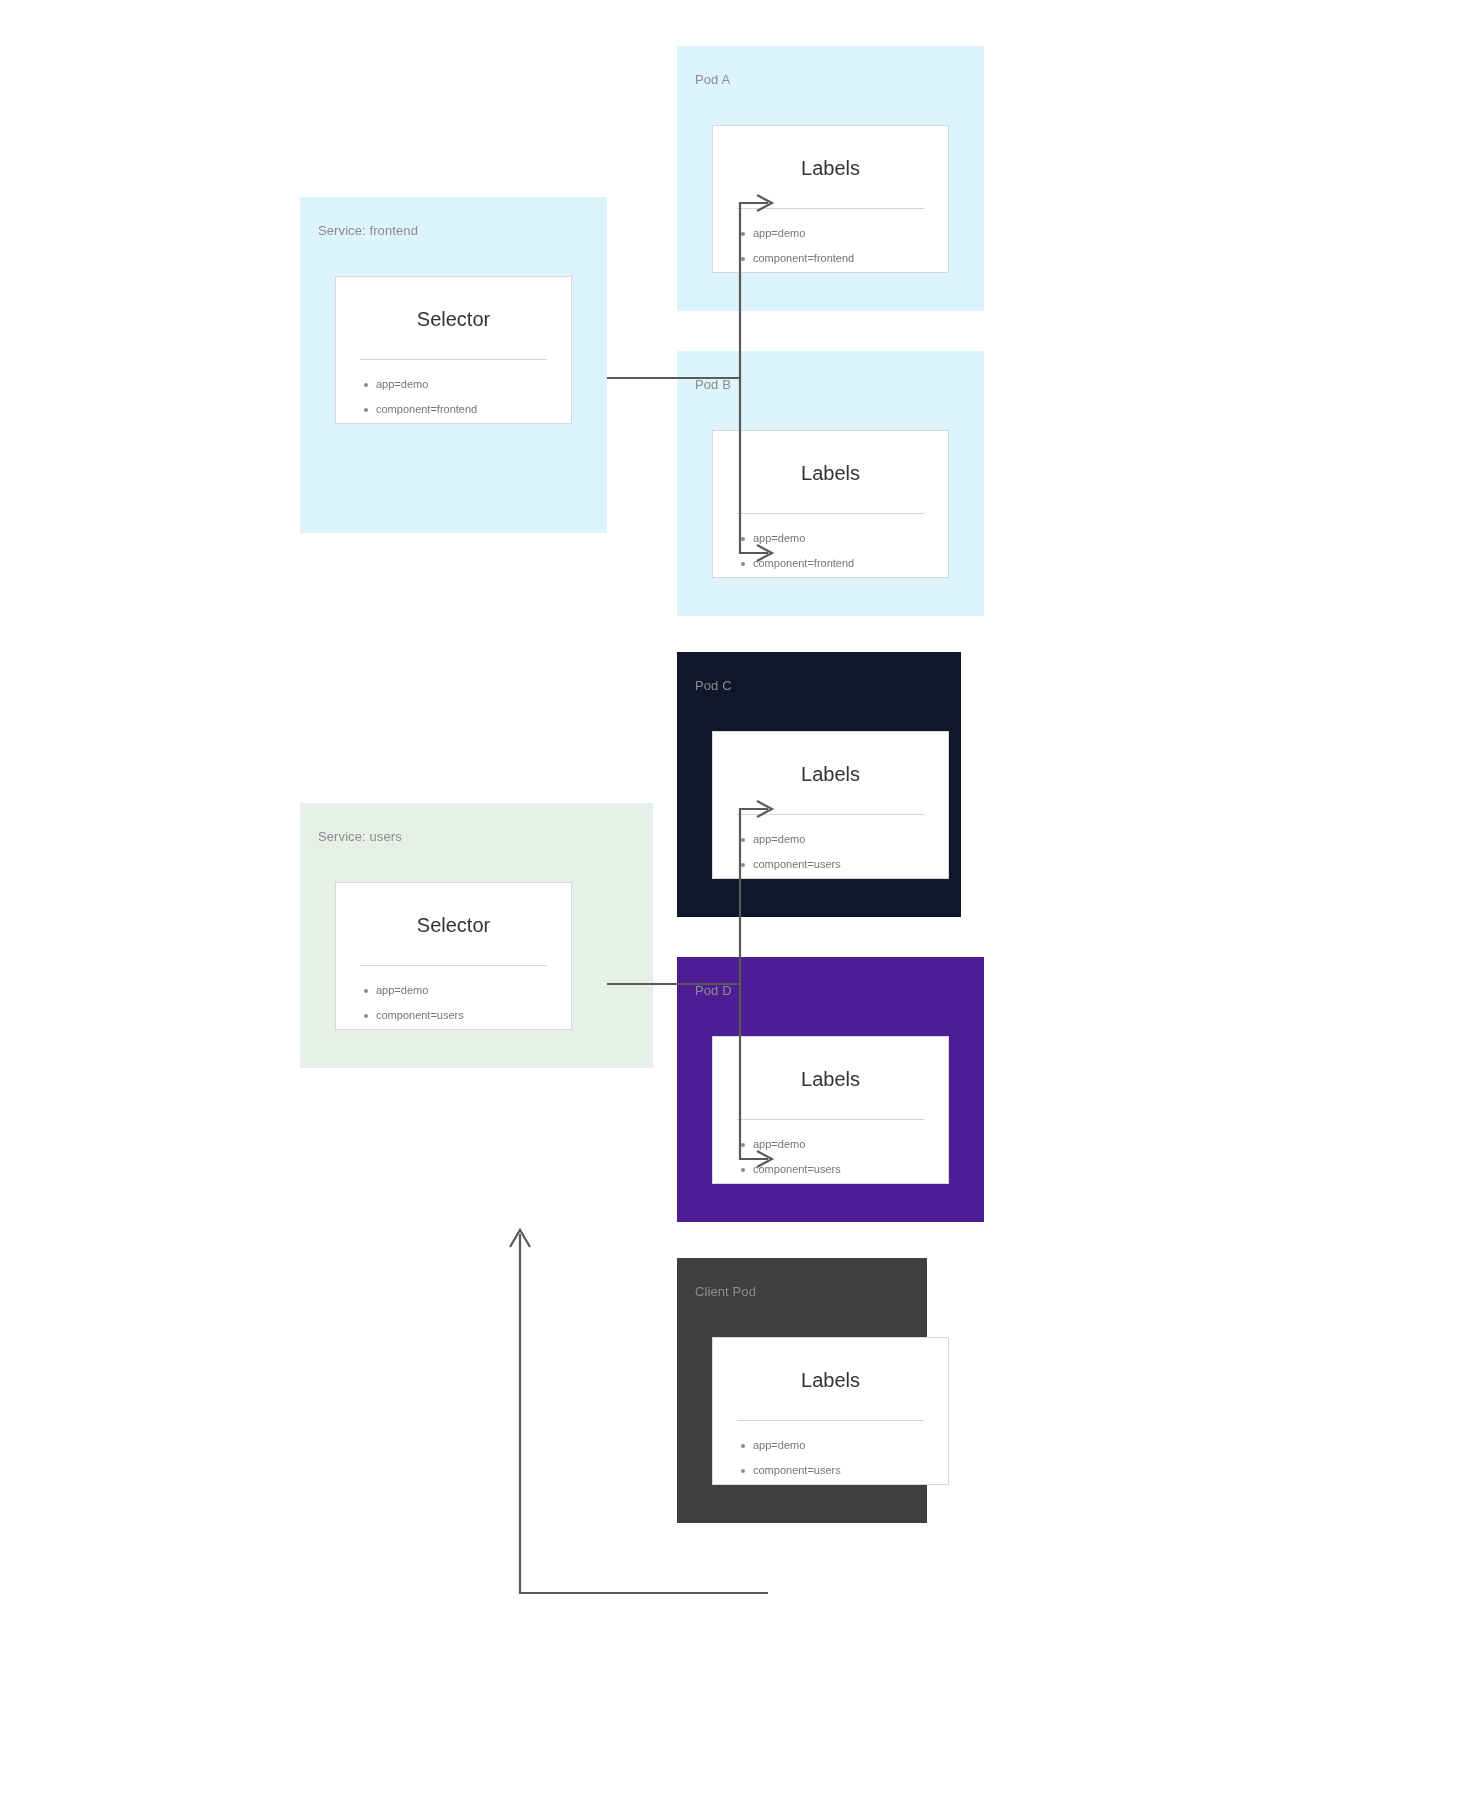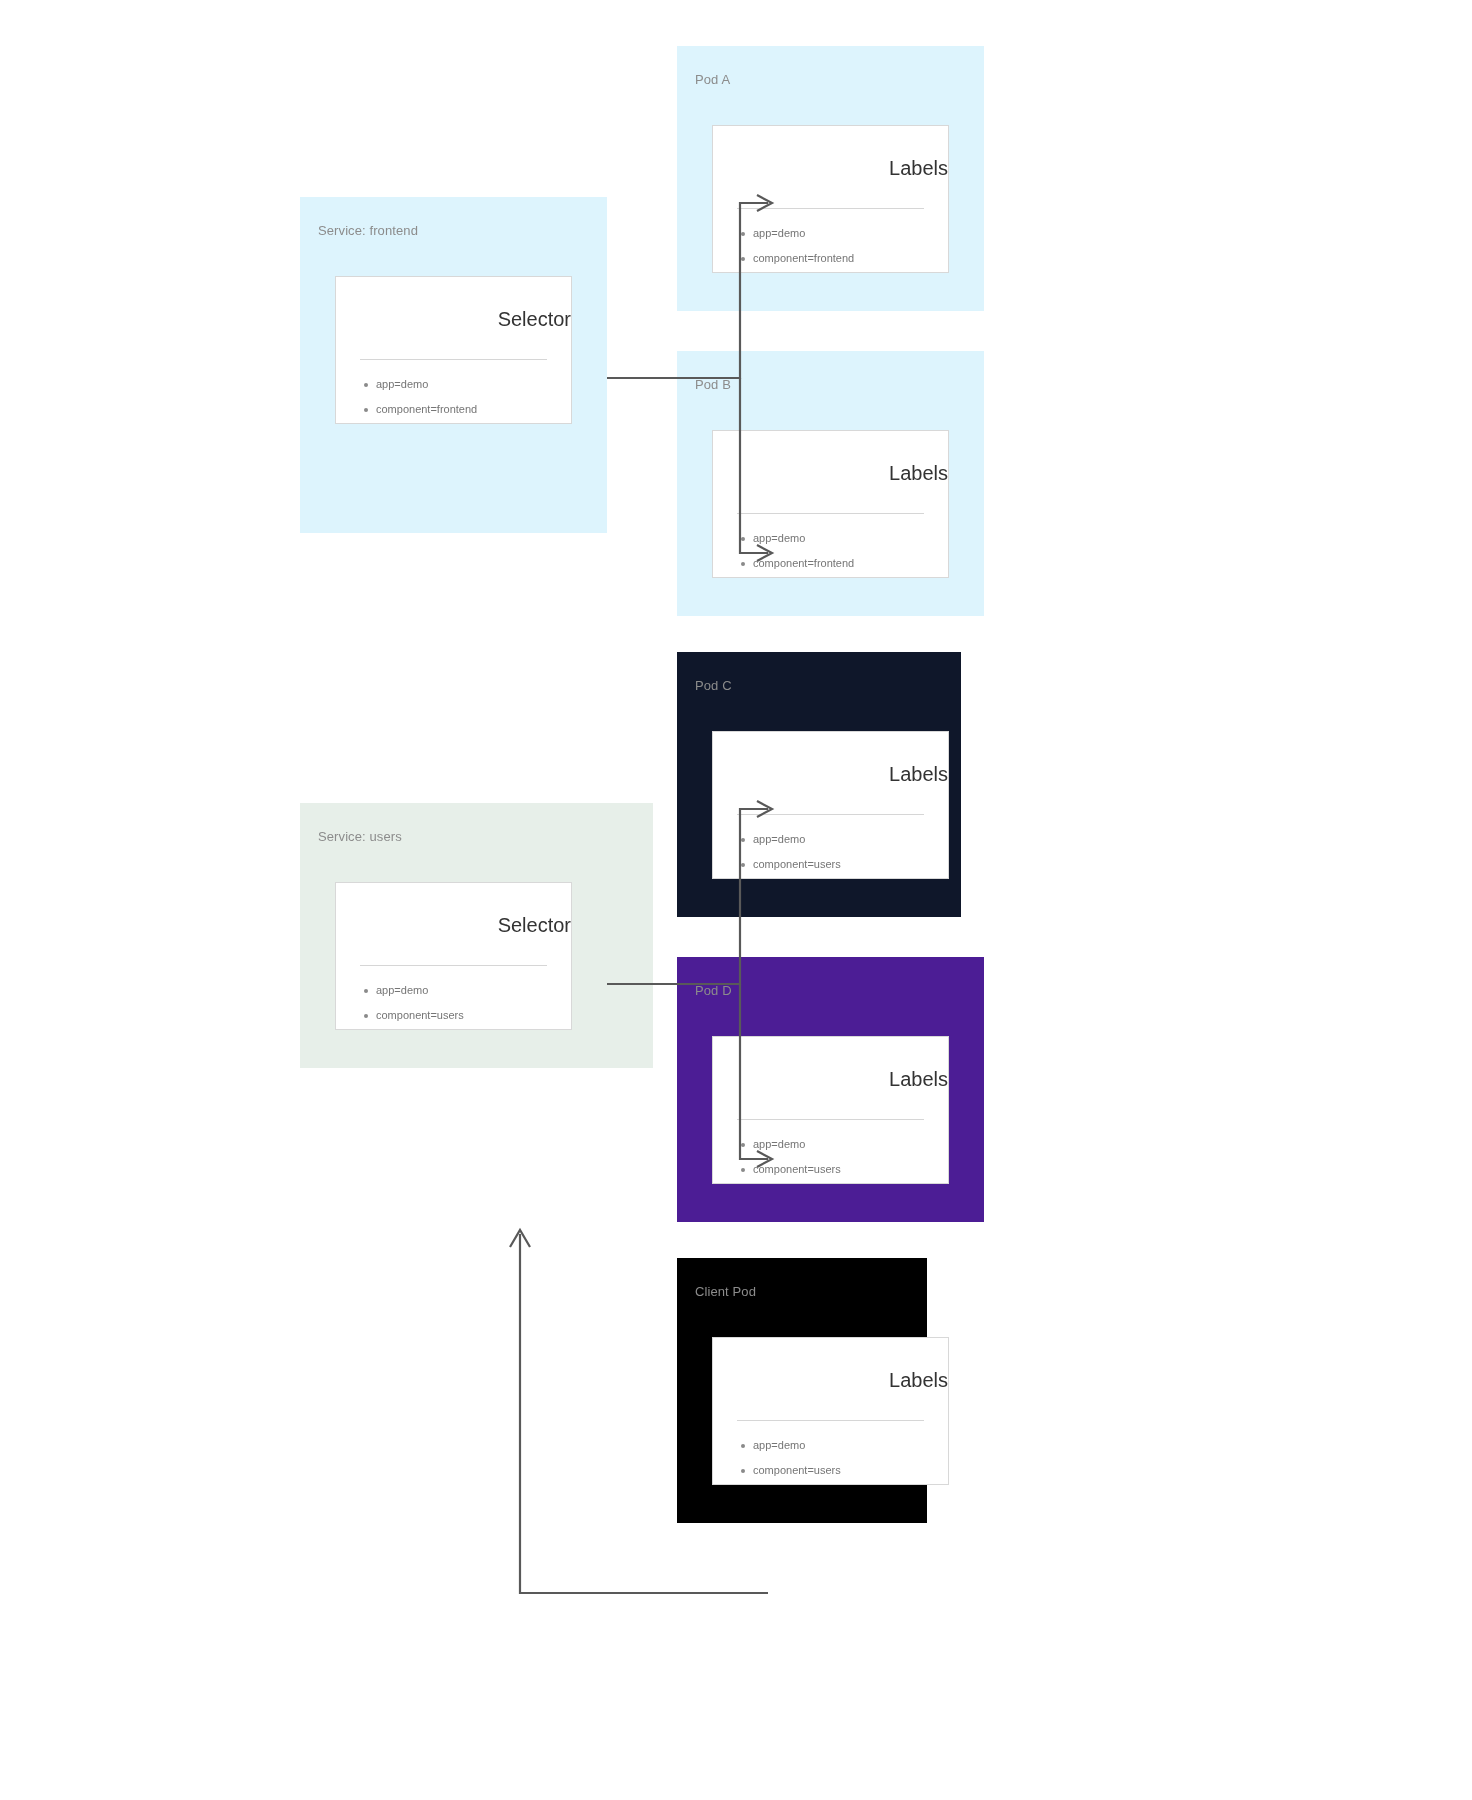--- a/index.html
+++ b/index.html
@@ -35,21 +35,21 @@
   }
 
   
   .card {
     position: absolute;
     box-sizing: border-box;
     background: #ffffff;
     border: 1px solid #d8d8d8;
   }
   .card-title {
-    text-align: right;
+    text-align: center;
     font-size: 20px;
     color: #333333;
     margin-top: 30px;
     margin-bottom: 0;
     line-height: 1.2;
   }
   .card-rule {
     height: 1px;
     background: #d6d6d6;
     margin: 28px 24px 0 24px;
@@ -162,21 +162,21 @@
     <div class="card" style="left:35px; top:79px; width:237px; height:148px;">
       <div class="card-title">Labels</div>
       <div class="card-rule"></div>
       <ul class="card-list">
         <li>app=demo</li>
         <li>component=users</li>
       </ul>
     </div>
   </div>
 
-  <div class="group" style="left:677px; top:1258px; width:250px; height:265px; background:#000000;">
+  <div class="group" style="left:677px; top:1258px; width:250px; height:265px; background:#404040;">
     <div class="group-title">Client Pod</div>
     <div class="card" style="left:35px; top:79px; width:237px; height:148px;">
       <div class="card-title">Labels</div>
       <div class="card-rule"></div>
       <ul class="card-list">
         <li>app=demo</li>
         <li>component=users</li>
       </ul>
     </div>
   </div>

